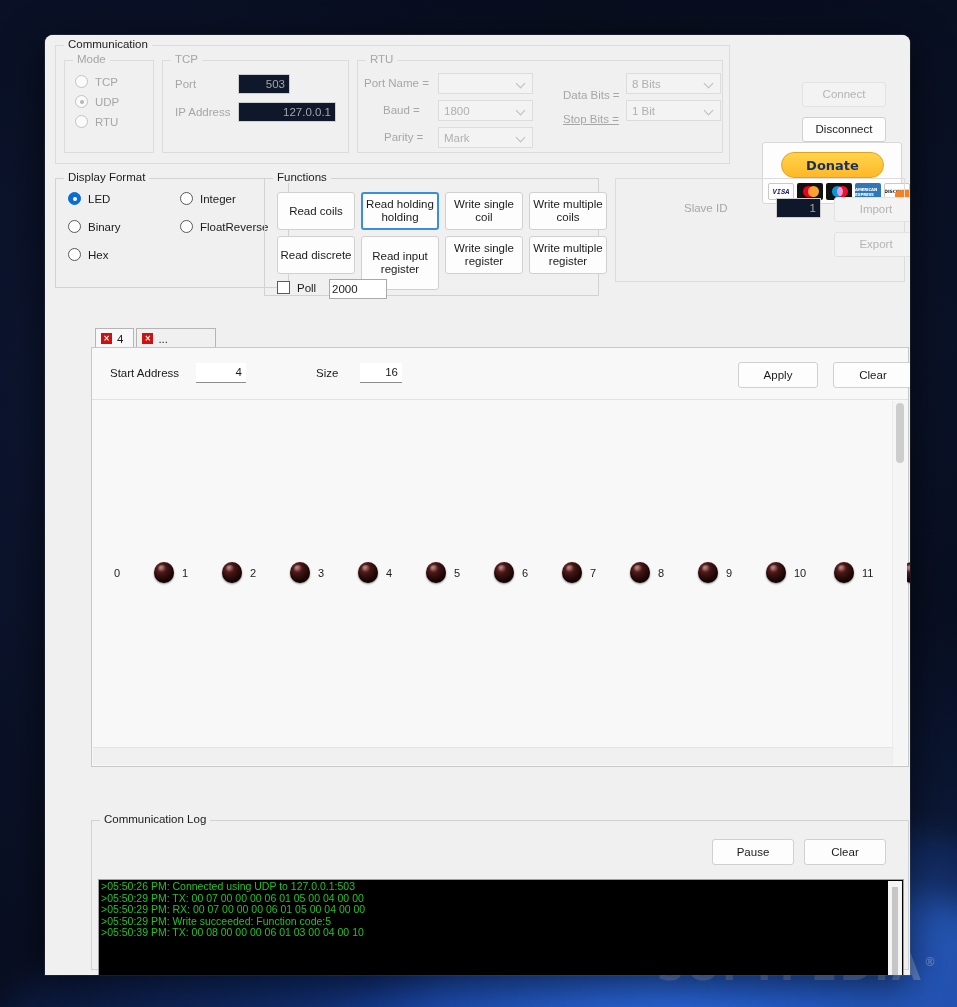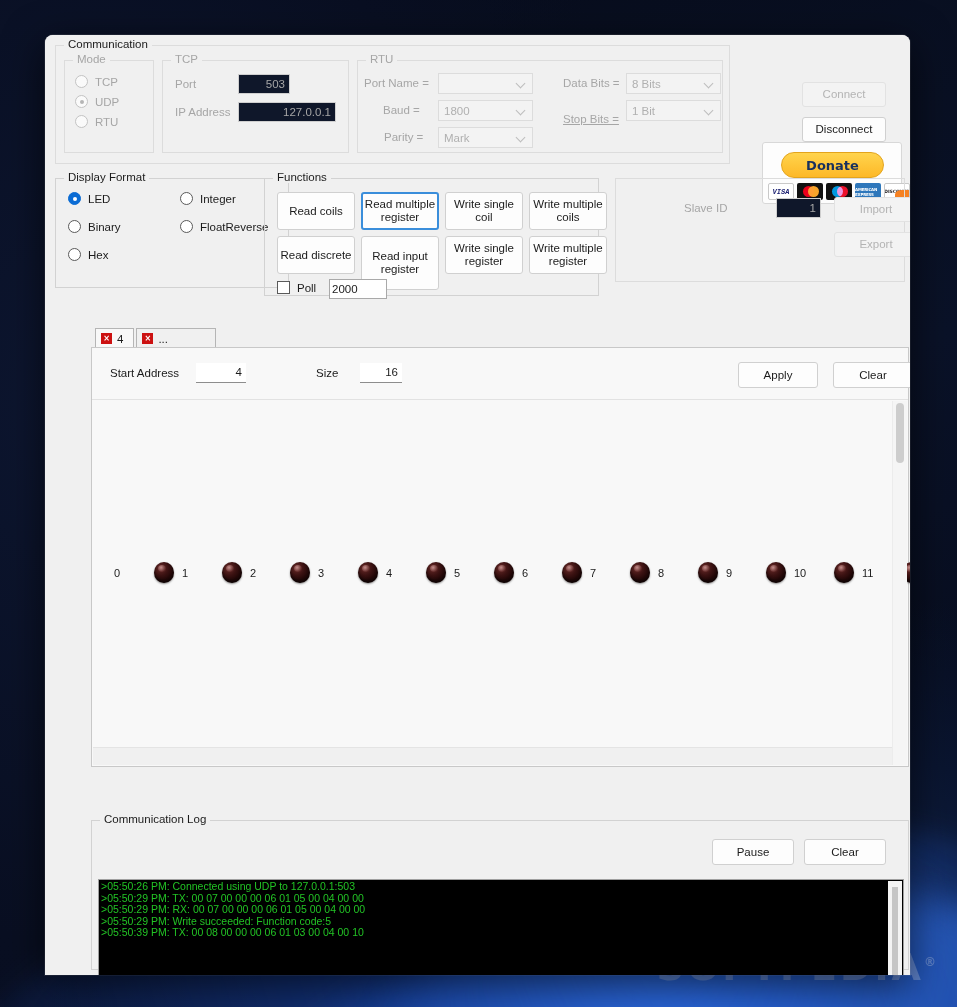--- a/index.html
+++ b/index.html
@@ -406,21 +406,21 @@
           <span>1800</span>
           <span class="arrow"></span>
         </div>
 
         <div class="lbl dim" style="left:26px; top:70px;">Parity =</div>
         <div class="combo" style="left:80px; top:66px; width:95px;">
           <span>Mark</span>
           <span class="arrow"></span>
         </div>
 
-        <div class="lbl dim" style="left:205px; top:16px;">Data Bits =</div>
+        <div class="lbl dim" style="left:205px; top:28px;">Data Bits =</div>
         <div class="combo" style="left:268px; top:12px; width:95px;">
           <span>8 Bits</span>
           <span class="arrow"></span>
         </div>
 
         <div class="lbl dim" style="left:205px; top:52px;text-decoration:underline;">Stop Bits =</div>
         <div class="combo" style="left:268px; top:39px; width:95px;">
           <span>1 Bit</span>
           <span class="arrow"></span>
         </div>
@@ -471,21 +471,21 @@
       <div class="radio" style="left:12px; top:69px;">
         <span class="knob"></span>
         <span>Hex</span>
       </div>
     </div>
 
     <div class="group" style="left:219px; top:143px; width:335px; height:118px;">
       <div class="legend">Functions</div>
 
       <div class="btn" style="left:12px; top:13px; width:78px; height:38px;">Read coils</div>
-      <div class="btn focused" style="left:96px; top:13px; width:78px; height:38px;">Read multiple register</div>
+      <div class="btn focused" style="left:96px; top:13px; width:78px; height:38px;">Read holding holding</div>
       <div class="btn" style="left:180px; top:13px; width:78px; height:38px;">Write single coil</div>
       <div class="btn" style="left:264px; top:13px; width:78px; height:38px;">Write multiple coils</div>
 
       <div class="btn" style="left:12px; top:57px; width:78px; height:38px;">Read discrete</div>
       <div class="btn" style="left:96px; top:57px; width:78px; height:54px;">Read input register</div>
       <div class="btn" style="left:180px; top:57px; width:78px; height:38px;">Write single register</div>
       <div class="btn" style="left:264px; top:57px; width:78px; height:38px;">Write multiple register</div>
 
       <div class="checkbox" style="left:12px; top:102px;">
         <span class="box"></span>

